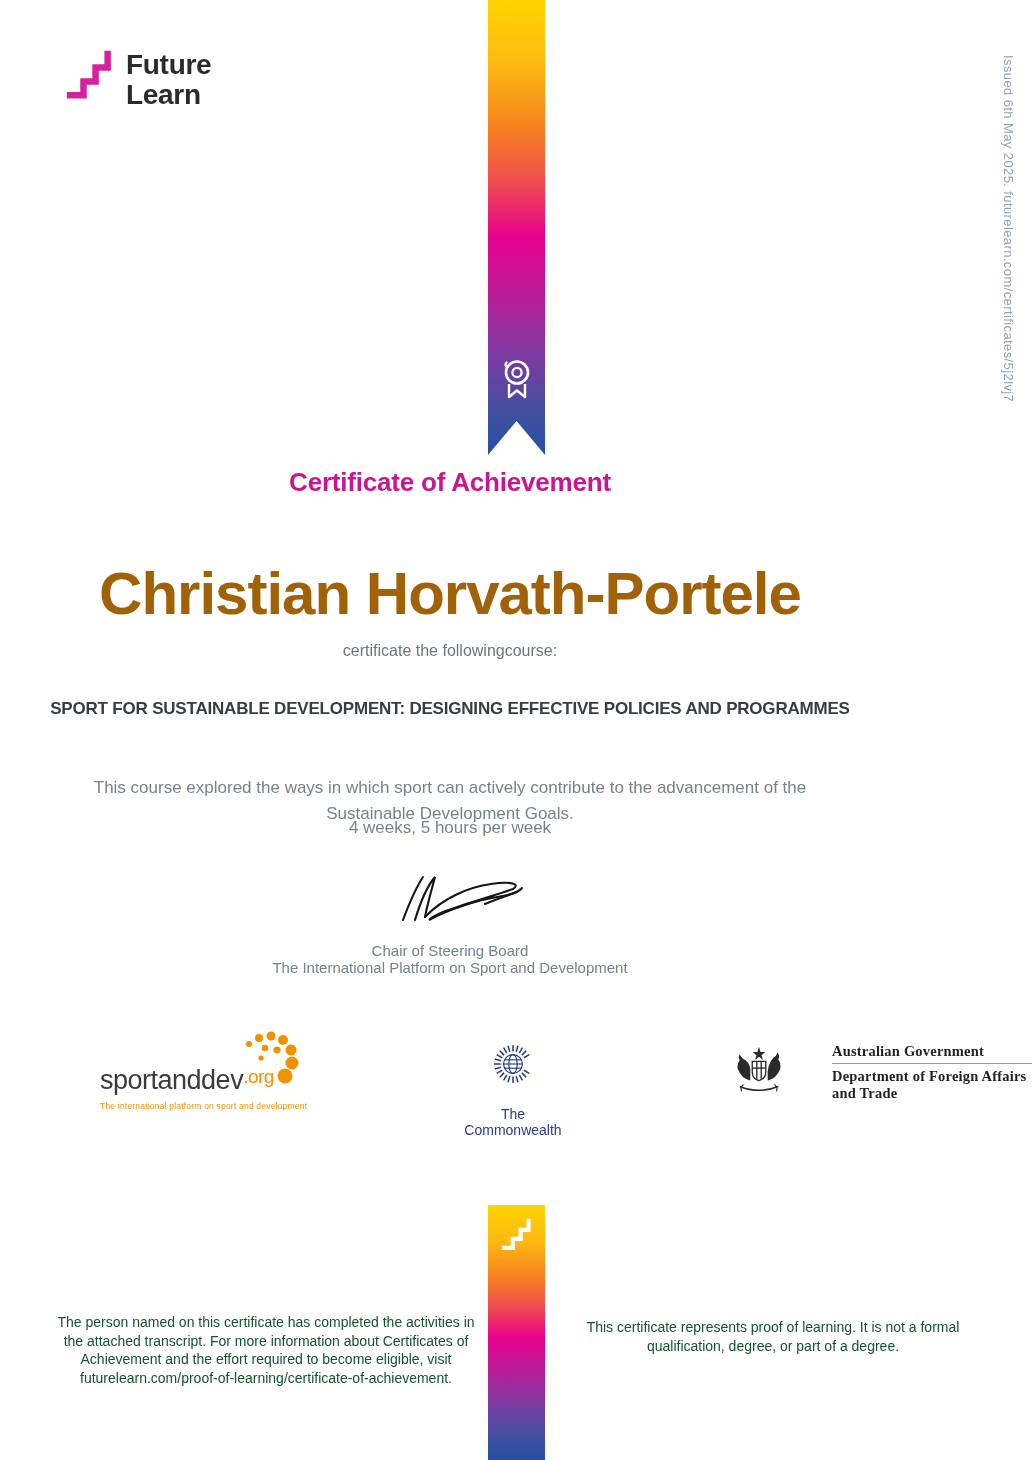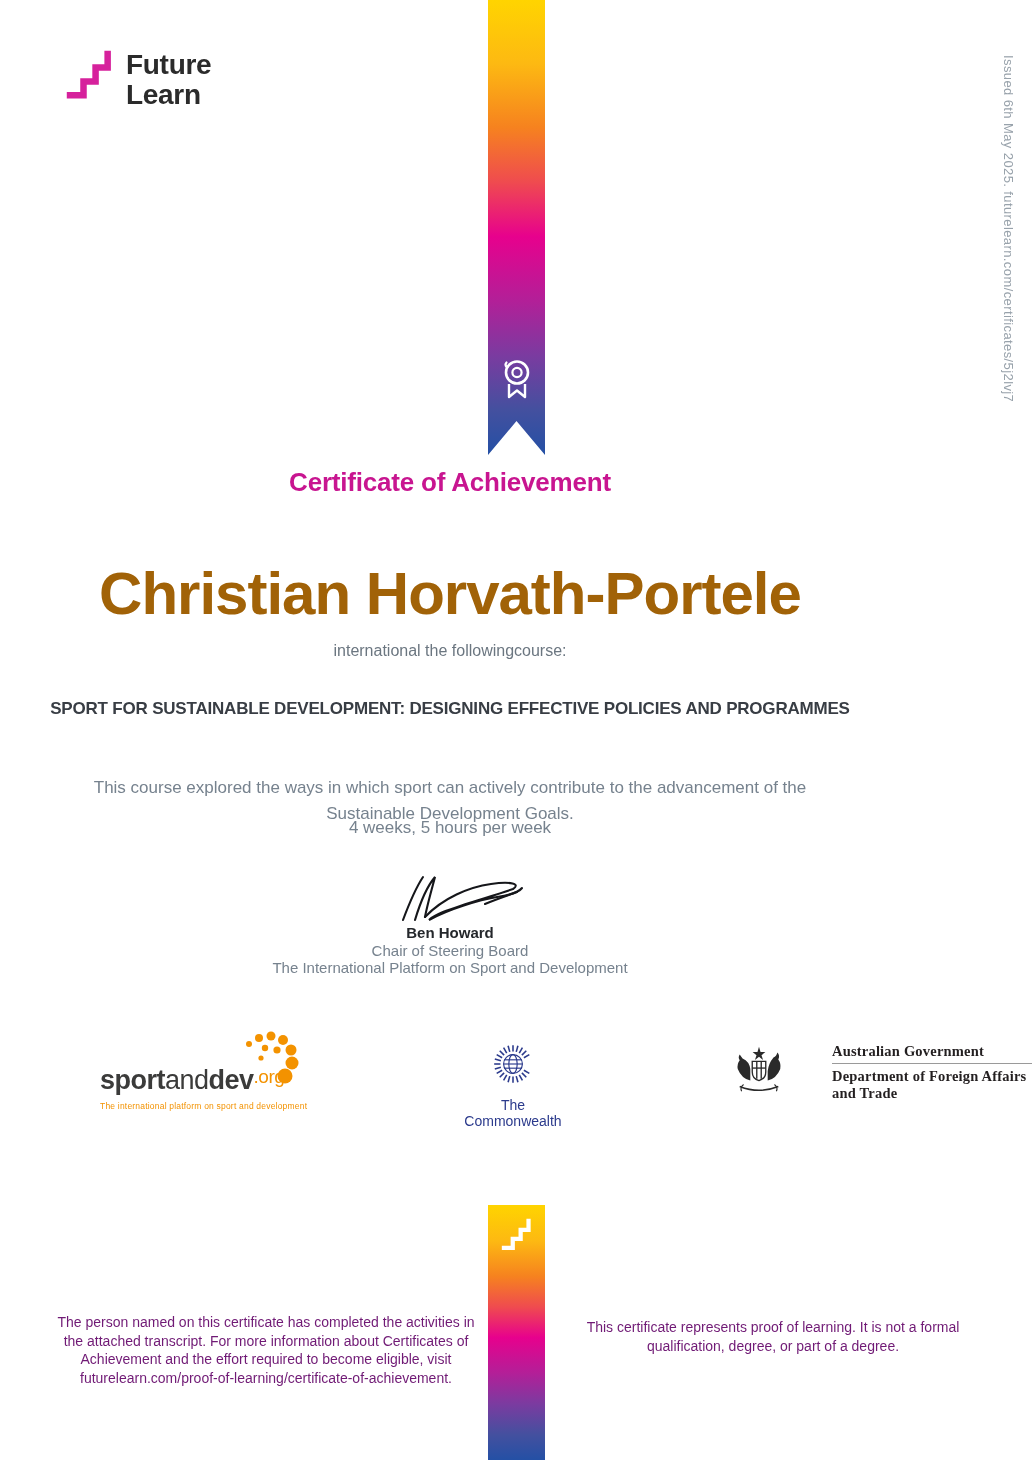--- a/index.html
+++ b/index.html
@@ -45,33 +45,33 @@
   .description span { display:block; margin:12px auto; max-width:770px; }
   .duration { top:818px; font-size:17px; color:#76828e; }
   .signature { top:868px; }
   .signer-name { top:924px; font-size:15px; font-weight:700; color:#24272b; }
   .signer-title { top:942px; font-size:15px; color:#76828e;text-align:center; }
   .signer-org { top:959px; font-size:15px; color:#76828e; }
   
   .logo-sad { position:absolute; left:100px; top:1040px; width:195px; }
   .sad-row { position:relative; height:56px; }
   .sad-word { position:absolute; bottom:0; left:0; font-size:27px; color:#3b3b3a; letter-spacing:-0.5px; white-space:nowrap; }
-  .sad-word b { font-weight:700; }
+  .sad-word b { font-weight:400; }
   .sad-org { font-size:19px; color:#f39200; font-weight:400; vertical-align:6px; }
   .sad-dots { position:absolute; right:-4px; top:-10px; }
   .sad-tagline { margin-top:5px; font-size:8.5px; color:#f39200; letter-spacing:0.2px; white-space:nowrap; }
   .logo-cw { position:absolute; left:453px; top:1043px; width:120px; text-align:center; }
-  .cw-label { margin-top:8px; font-size:14px; color:#2b3a8c; }
+  .cw-label { margin-top:17px; font-size:14px; color:#2b3a8c; }
   .logo-ag { position:absolute; left:728px; top:1042px; display:flex; align-items:center; gap:10px; }
   .ag-text { color:#231f20; font-family:"Liberation Serif", serif;margin-left:32px; }
   .ag-line1 { font-size:14.5px; font-weight:700; letter-spacing:0.2px; }
   .ag-rule { height:1px; background:#9a9a9a; margin:3px 0 4px 0; }
   .ag-line2 { font-size:14.5px; font-weight:700; letter-spacing:0.2px; }
   
-  .footer-note { position:absolute; font-size:14px; line-height:1.33; color:#701a75; text-align:center; }
+  .footer-note { position:absolute; font-size:14px; line-height:1.33; color:#14532d; text-align:center; }
   .footer-left { left:57px; top:1313px; width:418px; }
   .footer-right { left:575px; top:1318px; width:396px; }
 </style>
 </head>
 <body>
 
 <div class="page">
 
   <div class="brand">
     <span>
@@ -93,42 +93,41 @@
         <circle cx="19" cy="15.5" r="4.6" fill="none" stroke="#ffffff" stroke-width="2.2"></circle>
         <path d="M8.6 10 Q6.5 7.5 8.5 5.5" fill="none" stroke="#ffffff" stroke-width="2.2" stroke-linecap="round"></path>
       </svg>
     </span>
   </div>
 
   <div class="issued">Issued 6th May 2025. futurelearn.com/certificates/5j2lvj7</div>
 
   <div class="center heading">Certificate of Achievement</div>
   <div class="center recipient">Christian Horvath-Portele</div>
-  <div class="center completed-line">international the followingcourse:</div>
+  <div class="center completed-line">certificate the followingcourse:</div>
 
   <div class="center course-title">
     <span class="main">SPORT FOR SUSTAINABLE DEVELOPMENT: DESIGNING EFFECTIVE POLICIES AND PROGRAMMES</span>
   </div>
 
   <div class="center description">
     <span>This course explored the ways in which sport can actively contribute to the advancement of the Sustainable Development Goals.</span>
   </div>
   <div class="center duration">4 weeks, 5 hours per week</div>
 
   <div class="center signature">
     <svg width="230" height="56" viewBox="0 0 230 56">
       <g fill="none" stroke="#15161a" stroke-width="2.1" stroke-linecap="round">
         <path d="M68 52 C74 36 82 18 88 9"></path>
         <path d="M80 52 C86 32 94 16 100 9 C96 24 92 38 90 49"></path>
         <path d="M90 49 C108 30 134 19 156 16 C176 13 186 16 178 21 C158 28 128 36 108 44 C101 47 96 50 94 52 C114 41 144 32 162 29 C176 27 184 24 187 20"></path>
         <path d="M150 36 C162 31 174 27 182 24"></path>
       </g>
     </svg>
   </div>
-  <div class="center signer-name">Ben Howard</div>
   <div class="center signer-title">Chair of Steering Board</div>
   <div class="center signer-org">The International Platform on Sport and Development</div>
 
   <div class="logo-sad">
     <div class="sad-row">
       <span class="sad-word"><b>sport</b><span>and</span><b>dev</b><span class="sad-org">.org</span></span>
       <span class="sad-dots">
         <svg width="64" height="58" viewBox="0 0 64 58">
           <g fill="#f39200">
             <circle cx="14" cy="14" r="3"></circle>

